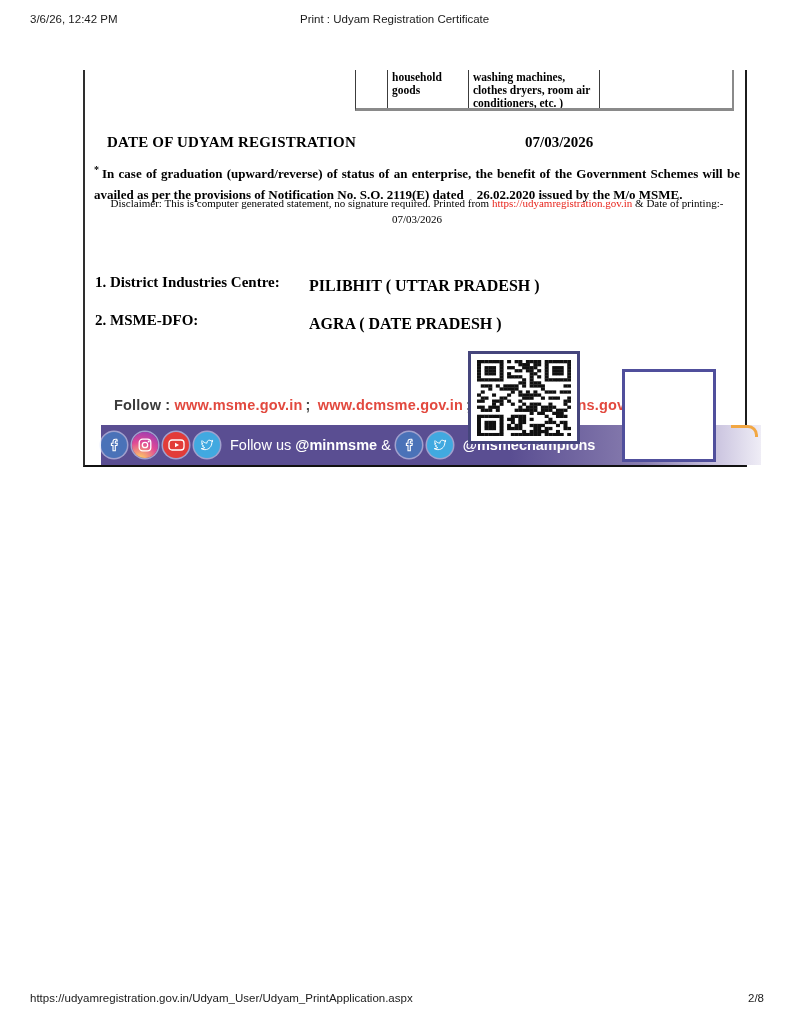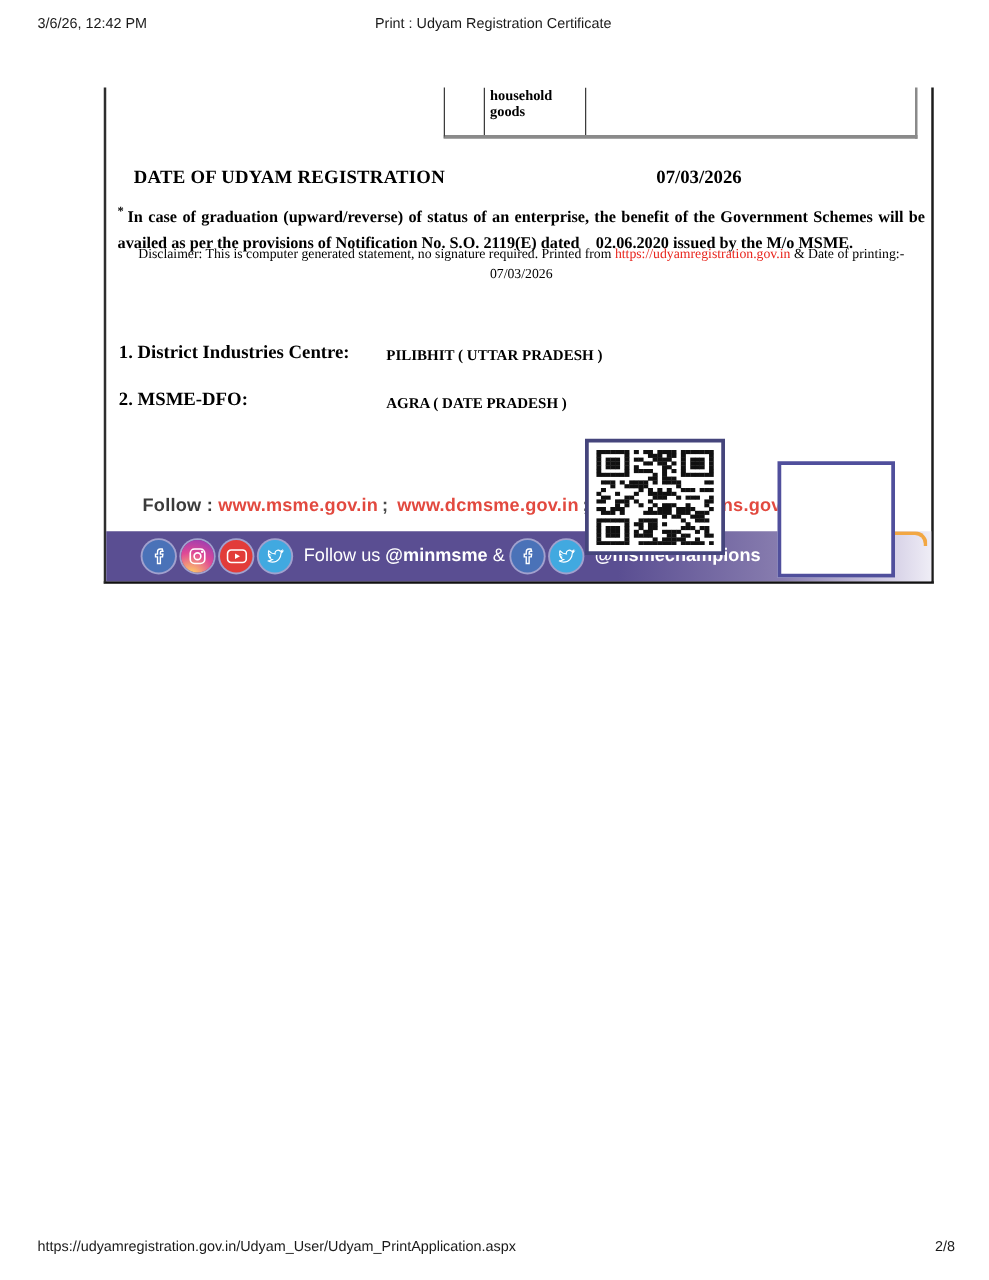--- a/index.html
+++ b/index.html
@@ -40,36 +40,36 @@
 
   .note { position:absolute; left:9px; top:92px; width:646px; font-size:13px; font-weight:bold;
           line-height:1.6; text-align:justify; white-space:pre-wrap; }
   .note .star { vertical-align:super; font-size:10px; padding-right:3px; }
 
   .disclaimer { position:absolute; left:7px; top:126px; width:650px; font-size:11px; text-align:center; line-height:1.45; }
   .disclaimer .red { color:#e8251d; }
 
   .assist-h { position:absolute; left:10px; top:166px; font-size:15px; font-weight:bold; }
   .contact-label { position:absolute; left:10px; font-size:15px; font-weight:bold; }
-  .contact-value { position:absolute; left:224px; font-size:12px; font-weight:bold; }
+  .contact-value { position:absolute; left:224px; font-size:16px; font-weight:bold; }
   .row1 { top:204px; } .row1v { top:207px; }
   .row2 { top:242px; } .row2v { top:245px; }
 
   
   .visit { position:absolute; left:29px; top:327px; font-family:"Liberation Sans", sans-serif;
            font-size:14.5px; font-weight:bold; color:#3b3b3b; z-index:1; letter-spacing:.2px; }
   .visit .lnk { color:#e2493f; }
   .visit .sep { color:#4a4a4a; padding:0 3px; }
 
   
   .bar {
-    position:absolute; left:0; top:355px; width:660px; height:40px; z-index:2;
+    position:absolute; left:16px; top:355px; width:660px; height:40px; z-index:2;
     background:linear-gradient(90deg,#5a4e92 0%,#5a4e92 62%,#887daf 82%,#cfc9e2 94%,#efedf6 100%);
     display:flex; align-items:center; font-family:"Liberation Sans", sans-serif;
-    color:#fff; font-size:14.5px; padding-left:29px;
+    color:#fff; font-size:14.5px; 
   }
   .bar .txt { margin:0 5px; white-space:nowrap; }
   .bar b { font-weight:bold; }
   .soc { width:26px; height:26px; border-radius:50%; margin-right:5px; flex:0 0 auto;
          display:flex; align-items:center; justify-content:center;
          box-shadow:0 0 0 1.5px rgba(220,230,255,.55); }
   .soc svg { display:block; }
   .soc-fb { background:#4a72b8; }
   .soc-ig { background:radial-gradient(circle at 30% 110%,#fdc468 10%,#df4996 55%,#8a3ab9 100%); }
   .soc-yt { background:#e23c39; }
@@ -91,27 +91,28 @@
 <div class="chrome-dt">3/6/26, 12:42 PM</div>
 <div class="chrome-title">Print : Udyam Registration Certificate</div>
 <div class="chrome-url">https://udyamregistration.gov.in/Udyam_User/Udyam_PrintApplication.aspx</div>
 <div class="chrome-page">2/8</div>
 
 <div class="cert">
 
   <div class="tbl">
     <div class="cell c0"></div>
     <div class="cell c1">household goods</div>
+    <div class="cell c3">washing machines, clothes dryers, room air conditioners, etc. )</div>
     <div class="cell c4"></div>
   </div>
 
   <div class="reg-label">DATE OF UDYAM REGISTRATION</div>
   <div class="reg-date">07/03/2026</div>
 
-  <div class="note"><span class="star">*</span><span>In case of graduation (upward/reverse) of status of an enterprise, the benefit of the Government Schemes will be availed as per the provisions of Notification No. S.O. 2119(E) dated    02.06.2020 issued by the M/o MSME.</span></div>
+  <div class="note"><span class="star">*</span><span>In case of graduation (upward/reverse) of status of an enterprise, the benefit of the Government Schemes will be availed as per the provisions of Notification No. S.O. 2119(E) dated    26.02.2020 issued by the M/o MSME.</span></div>
 
   <div class="disclaimer">
     <span>Disclaimer: This is computer generated statement, no signature required. Printed from </span><span class="red">https://udyamregistration.gov.in</span><span> &amp; Date of printing:-</span>
     <br>
     <span>07/03/2026</span>
   </div>
 
 
   <div class="contact-label row1">1. District Industries Centre:</div>
   <div class="contact-value row1v">PILIBHIT ( UTTAR PRADESH )</div>

